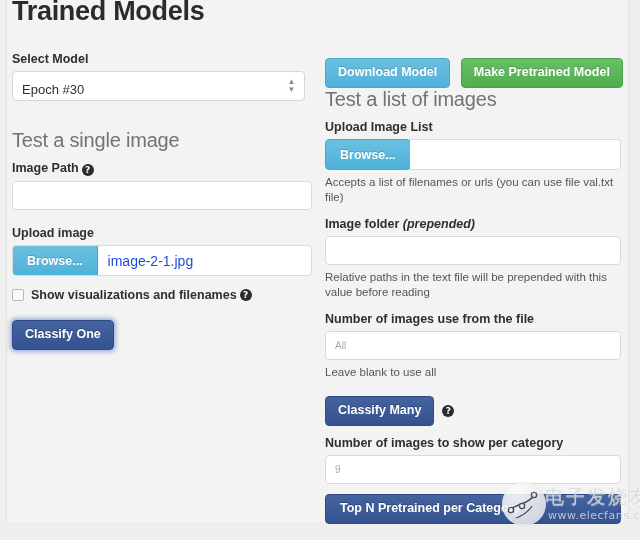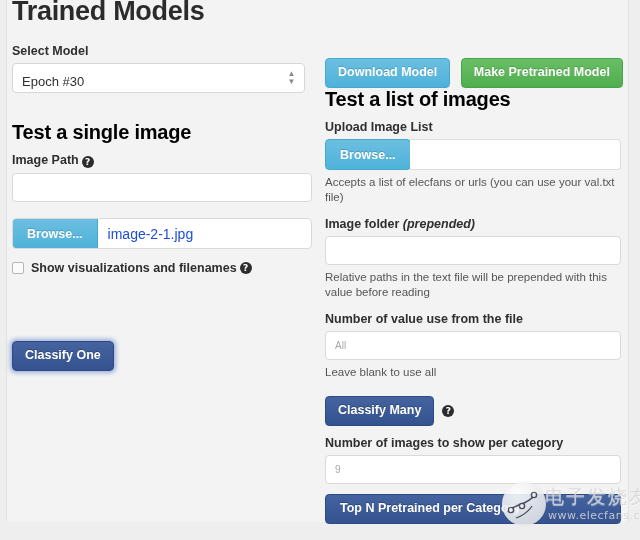--- a/index.html
+++ b/index.html
@@ -40,34 +40,34 @@
     font-size: 27px;
     font-weight: bold;
     color: #2b2b2b;
     letter-spacing: -0.3px;
   }
 
   
   .col-left {
     position: absolute;
     left: 12px;
-    top: 44px;
+    top: 52px;
     width: 300px;
   }
   .col-right {
     position: absolute;
     left: 325px;
     top: 36px;
     width: 296px;
   }
 
   .section-title {
     font-size: 20px;
-    font-weight: bold;
-    color: #000000;
+    font-weight: normal;
+    color: #737373;
     margin: 0 0 9px 0;
     letter-spacing: -0.2px;
   }
 
   .field-label {
     font-size: 12.5px;
     font-weight: bold;
     color: #2f2f2f;
     margin: 0 0 5px 0;
     display: block;
@@ -172,21 +172,20 @@
     text-shadow: 0 -1px 0 rgba(0,0,0,0.18);
   }
   .btn-primary {
     background: #3b5ea8;
     background: linear-gradient(#44639f, #33528f);
     border-color: #2d4a85;
     text-shadow: 0 -1px 0 rgba(0,0,0,0.25);
   }
   .btn-focus {
     box-shadow: 0 0 4px 2px rgba(88,120,200,0.55);
-    margin-top: 48px;
   }
 
   .top-buttons {
     position: absolute;
     left: 325px;
     top: 58px;
   }
   .top-buttons .btn { margin-right: 6px; padding-left: 12px; }
 
   
@@ -365,20 +364,21 @@
 
     <div class="section-title">Test a single image</div>
 
     <label class="field-label">
       <span>Image Path</span><span class="help-icon">?</span>
     </label>
     <input class="text-input" type="text" placeholder="" style="">
 
     <div class="spacer-16"></div>
 
+    <label class="field-label">Upload image</label>
     <div class="file-input">
       <div class="browse-btn">Browse...</div>
       <div class="file-name">image-2-1.jpg</div>
     </div>
 
     <div class="checkbox-row">
       <div class="cb"></div>
       <span class="cb-label">Show visualizations and filenames</span>
       <span class="help-icon">?</span>
     </div>
@@ -392,34 +392,34 @@
 
     <div style="height:52px"></div>
 
     <div class="section-title">Test a list of images</div>
 
     <label class="field-label">Upload Image List</label>
     <div class="browse-standalone-row">
       <div class="browse-standalone">Browse...</div>
       <div class="browse-blank"></div>
     </div>
-    <p class="help-text">Accepts a list of elecfans or urls (you can use your val.txt file)</p>
+    <p class="help-text">Accepts a list of filenames or urls (you can use file val.txt file)</p>
 
     <div class="spacer-12"></div>
 
     <label class="field-label">
       <span>Image folder</span>
       <span class="opt">(prepended)</span>
     </label>
     <input class="text-input" type="text" placeholder="" style="">
     <p class="help-text">Relative paths in the text file will be prepended with this value before reading</p>
 
     <div class="spacer-12"></div>
 
-    <label class="field-label">Number of value use from the file</label>
+    <label class="field-label">Number of images use from the file</label>
     <input class="text-input" type="text" placeholder="All" style="">
     <p class="help-text">Leave blank to use all</p>
 
     <div class="spacer-16"></div>
 
     <div class="inline-row">
       <button class="btn btn-primary">Classify Many</button>
       <span class="help-icon">?</span>
     </div>
 

